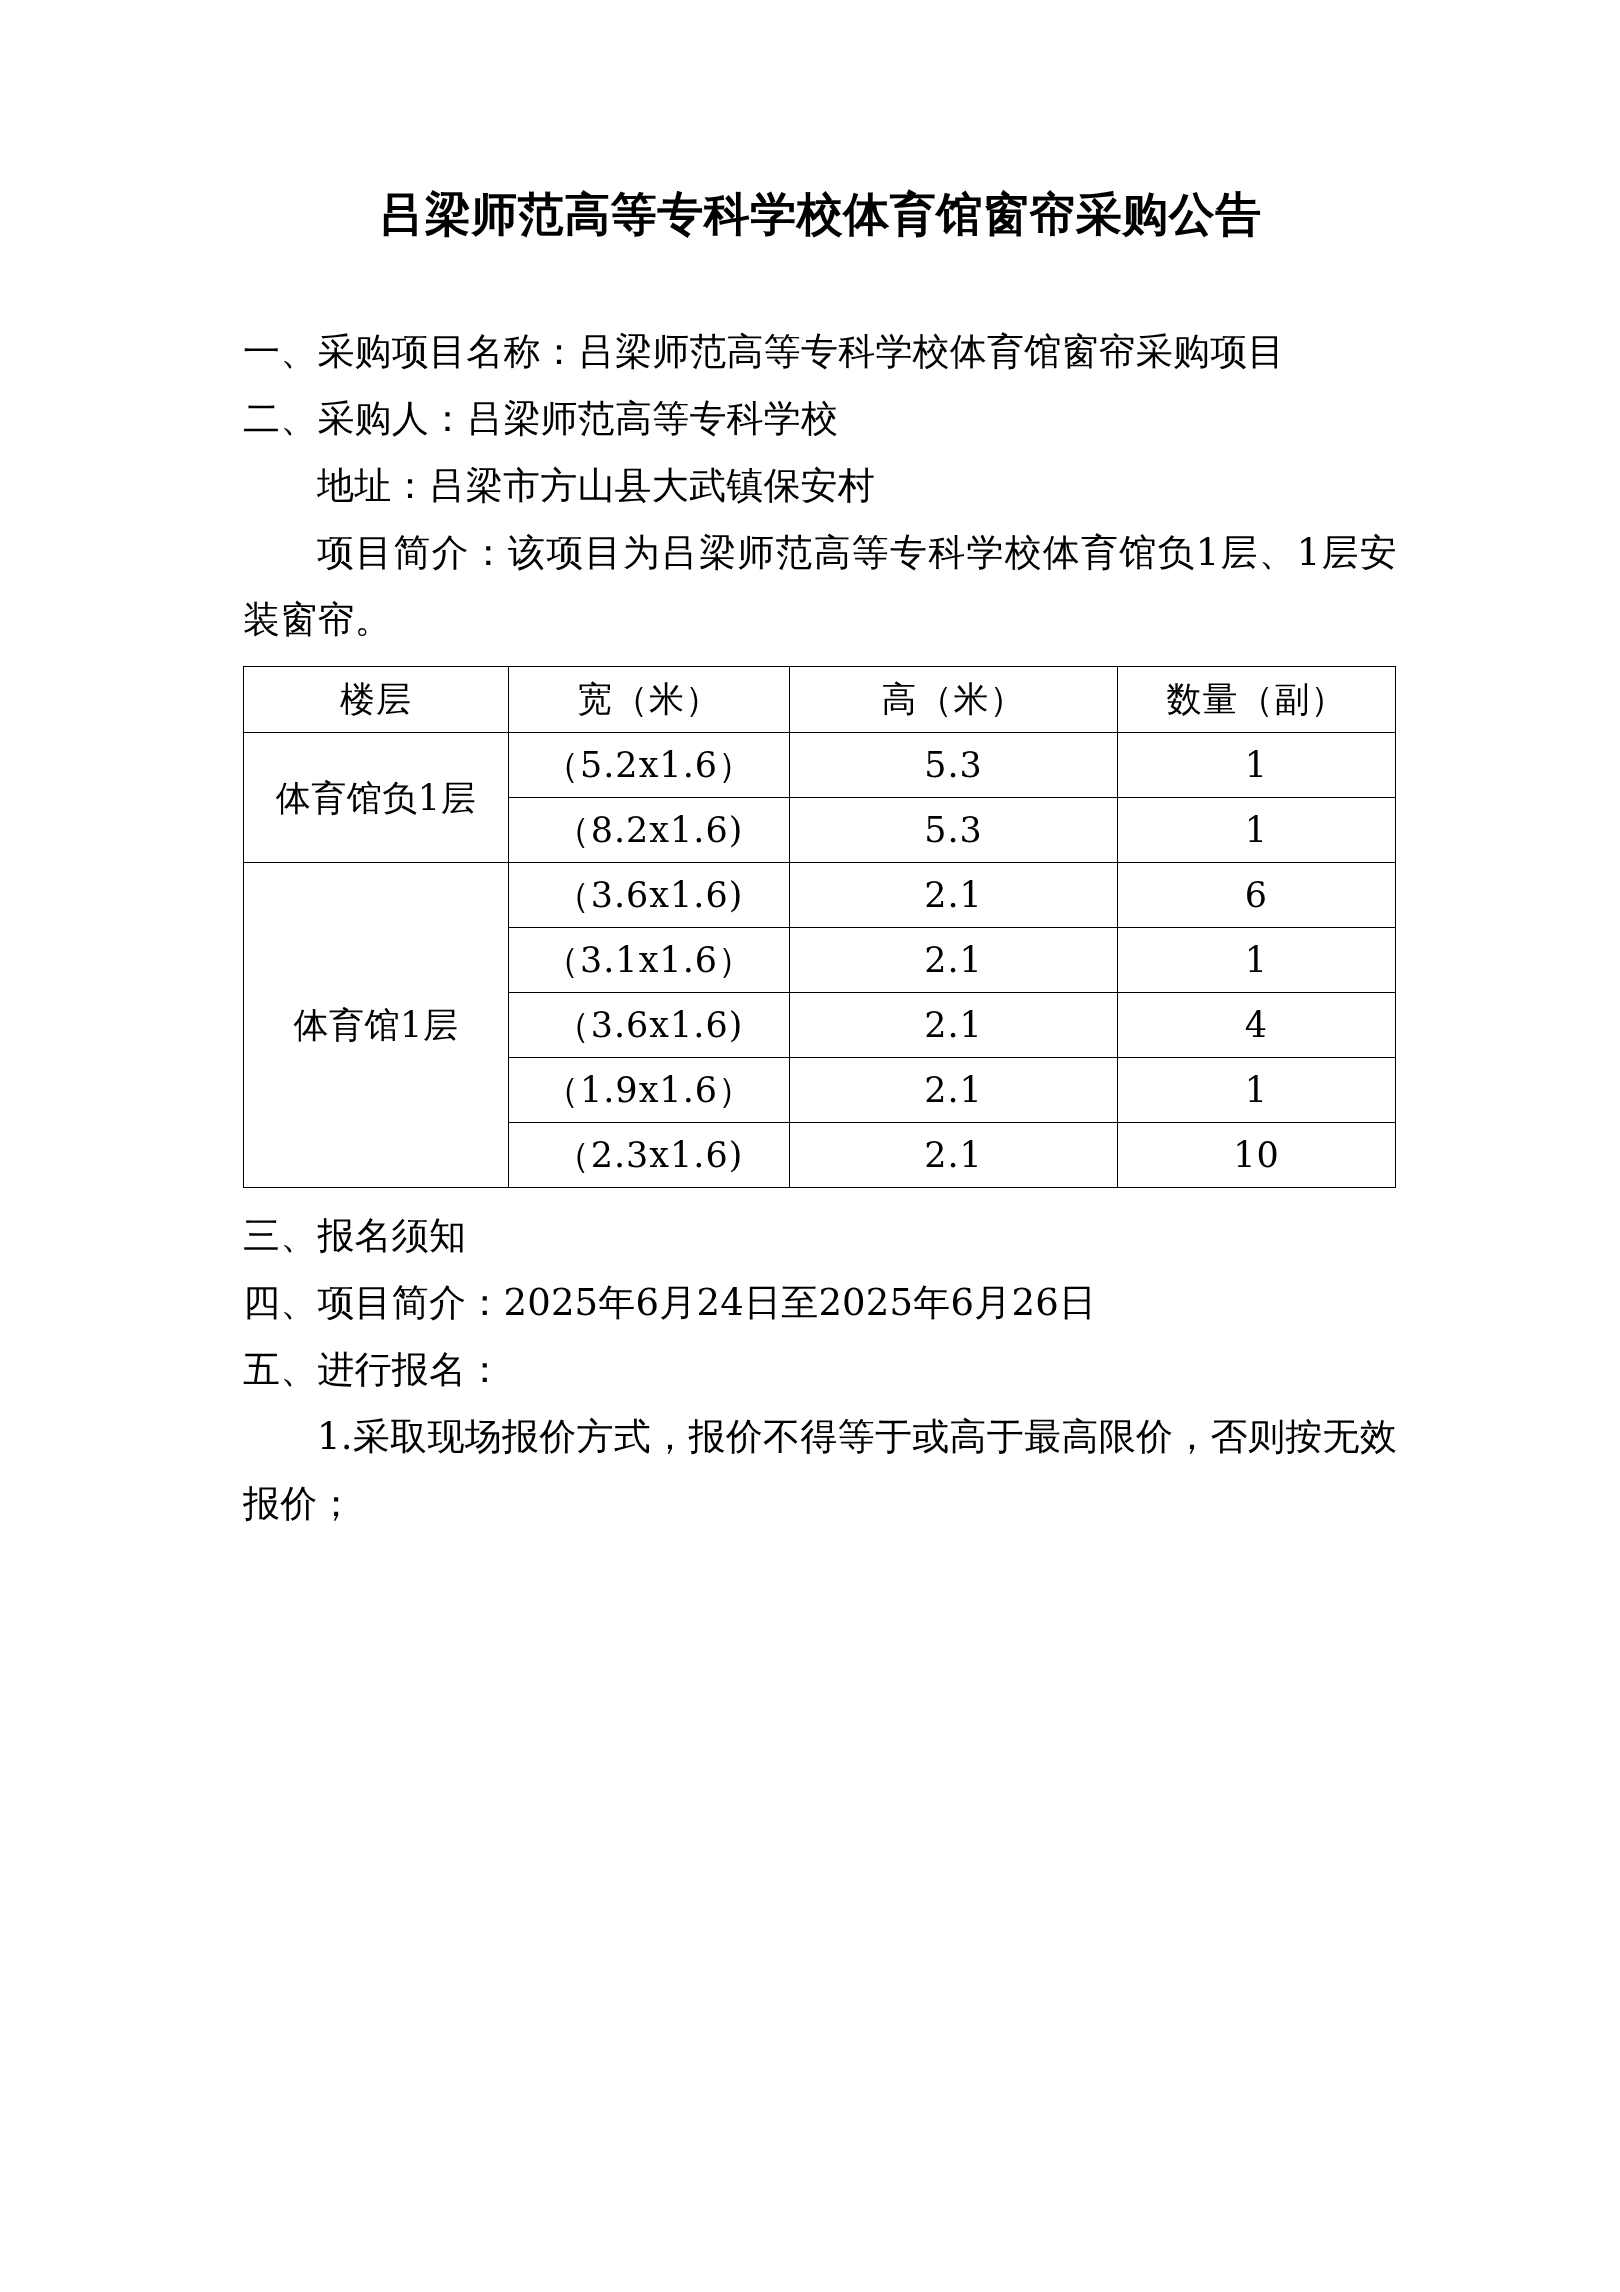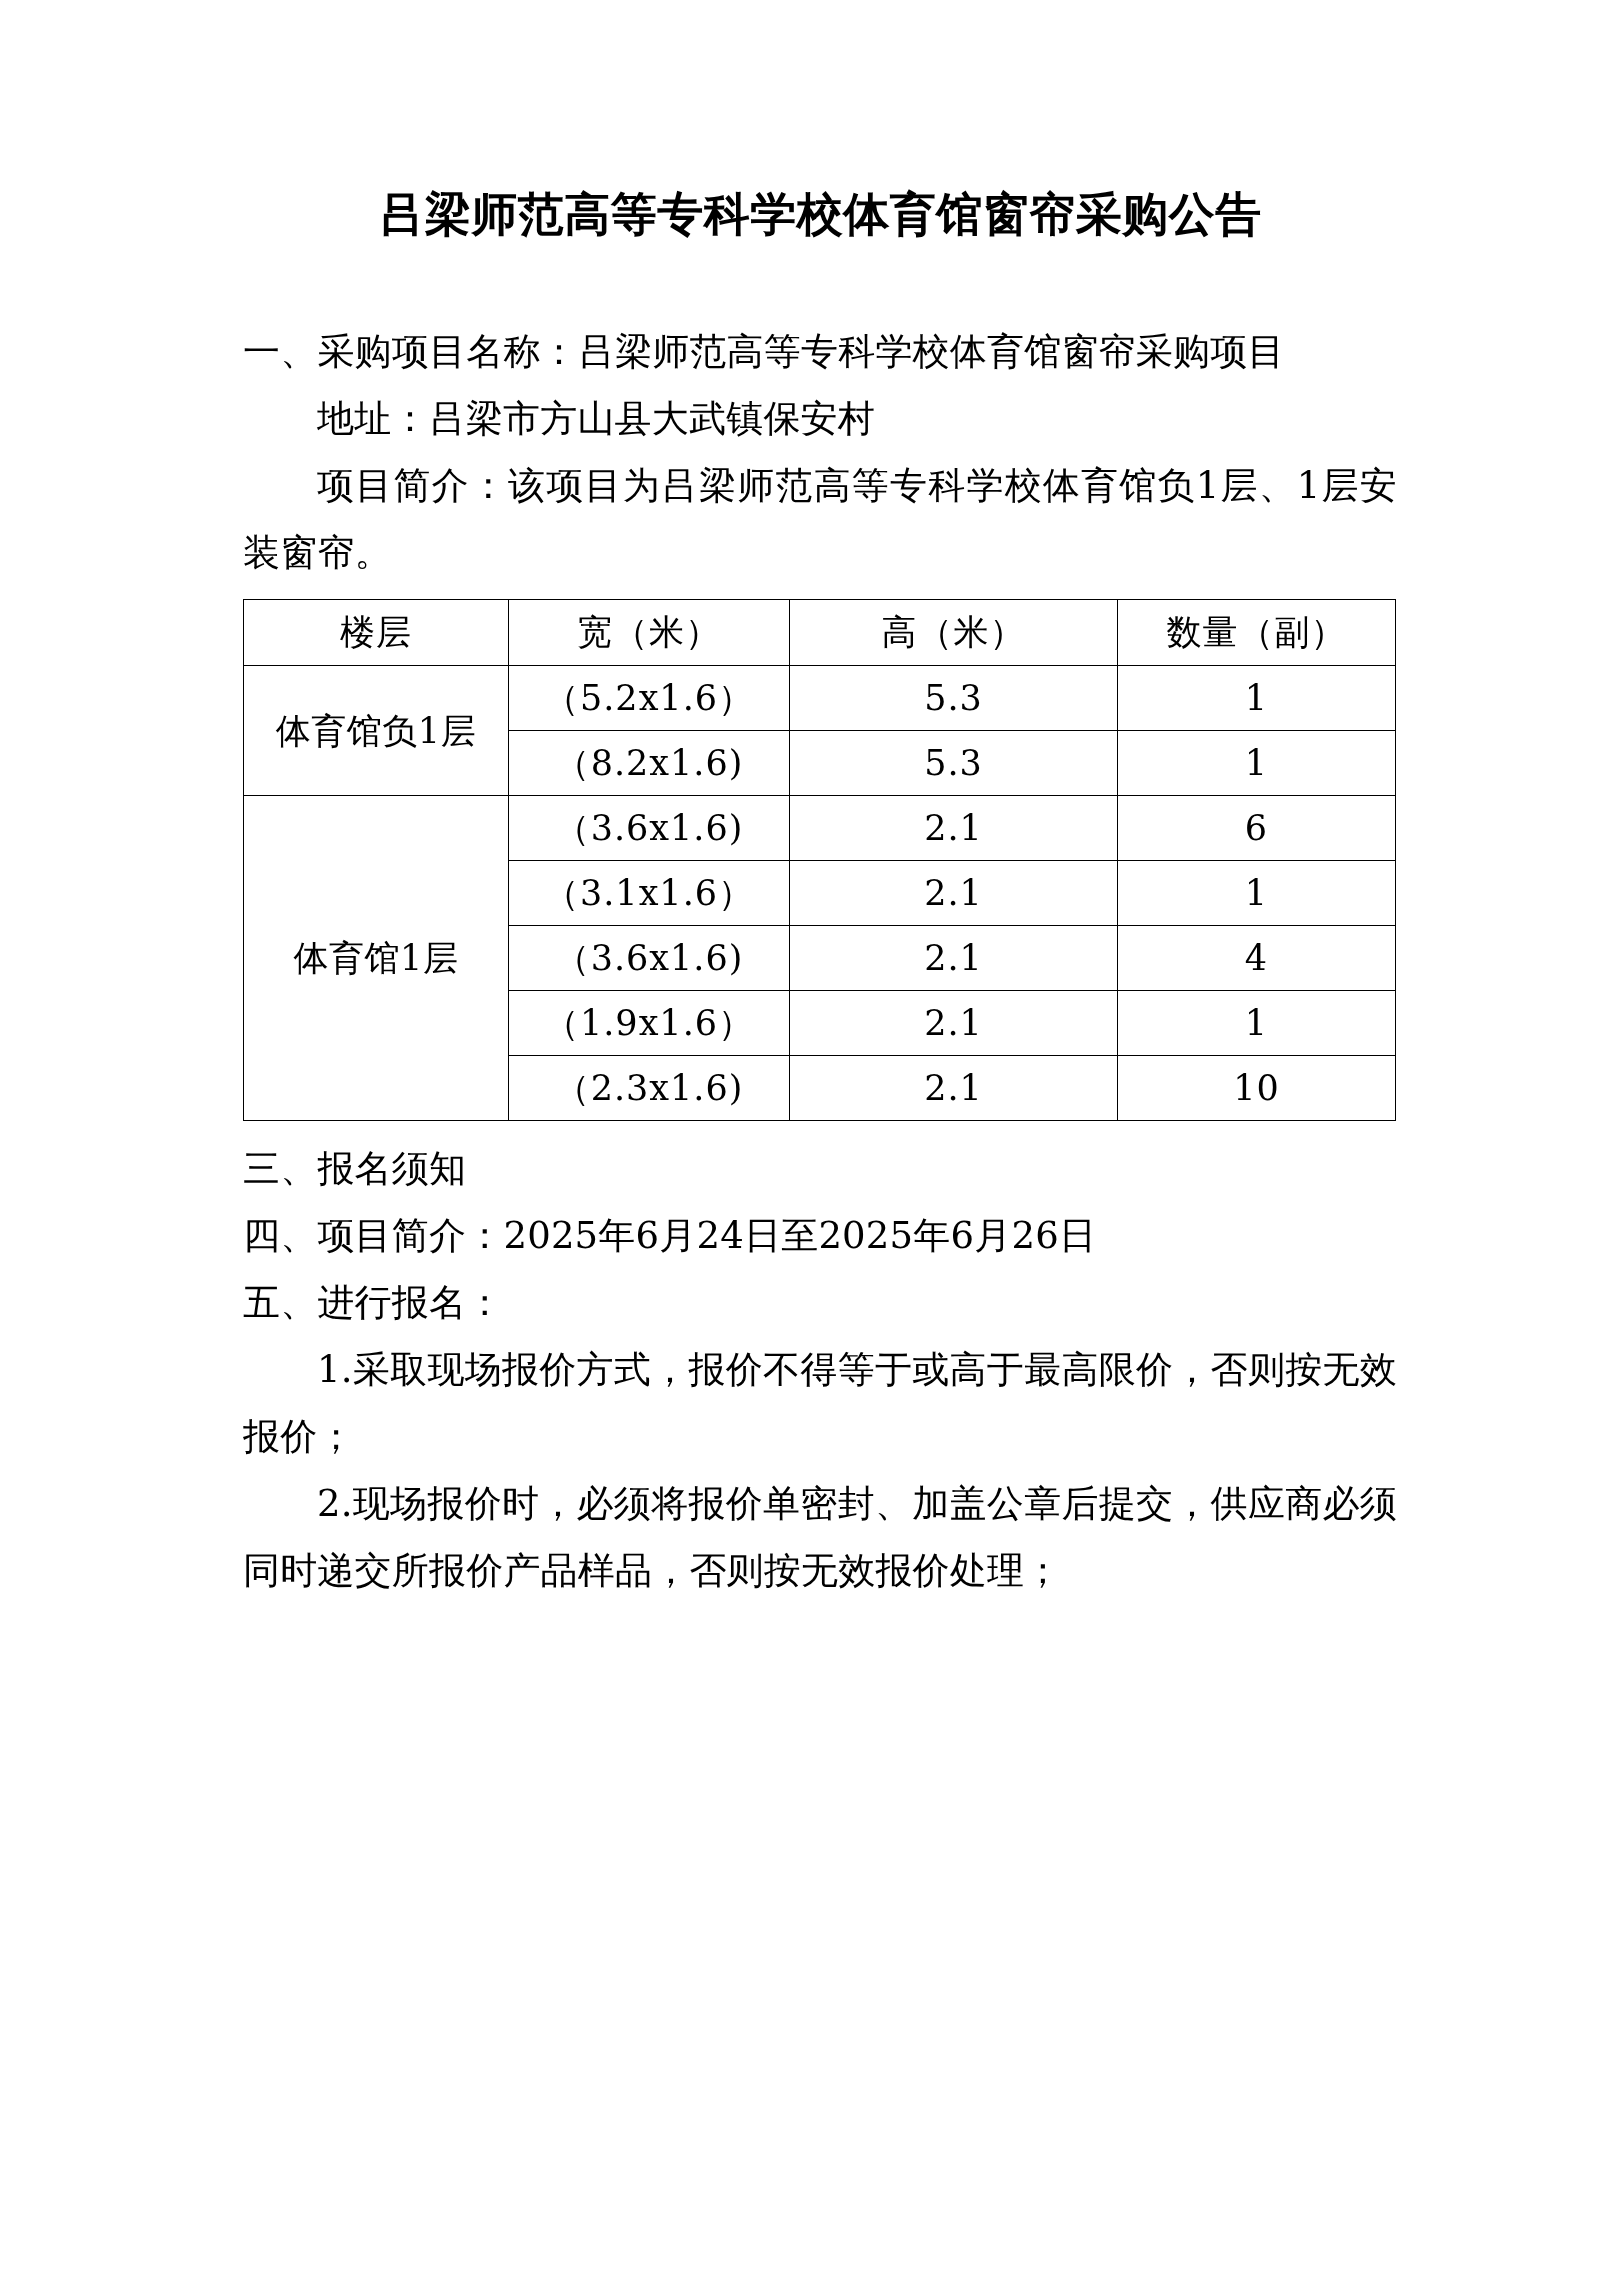--- a/index.html
+++ b/index.html
@@ -79,20 +79,21 @@
 </style>
 </head>
 <body>
 
 <div class="page">
 
   <h1 class="doc-title">吕梁师范高等专科学校体育馆窗帘采购公告</h1>
 
   <p class="para">一、采购项目名称：吕梁师范高等专科学校体育馆窗帘采购项目</p>
 
+  <p class="para">二、采购人：吕梁师范高等专科学校</p>
 
   <p class="para indent-1">地址：吕梁市方山县大武镇保安村</p>
 
   <p class="para indent-1">项目简介：该项目为吕梁师范高等专科学校体育馆负1层、1层安装窗帘。</p>
 
   <table class="spec-table">
     <colgroup>
       <col class="c1">
         <col class="c2">
         <col class="c3">
@@ -149,16 +150,15 @@
 
   <p class="para">三、报名须知</p>
 
 
   <p class="para">四、项目简介：2025年6月24日至2025年6月26日</p>
 
   <p class="para">五、进行报名：</p>
 
   <p class="para indent-1">1.采取现场报价方式，报价不得等于或高于最高限价，否则按无效报价；</p>
 
-  <p class="para indent-1">2.现场报价时，必须将报价单密封、加盖公章后提交，供应商必须同时递交所报价产品样品，否则按无效报价处理；</p>
 
 </div>
 
 
 </body></html>

